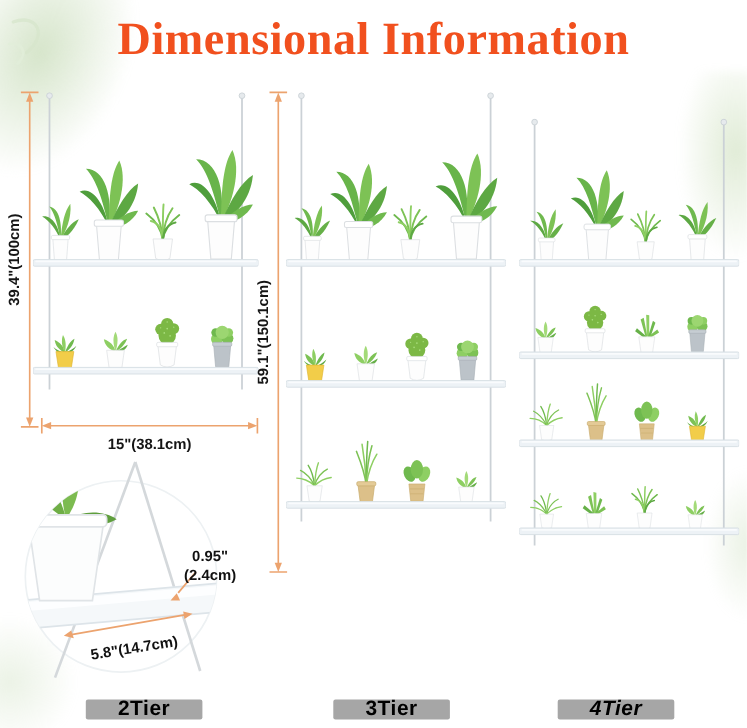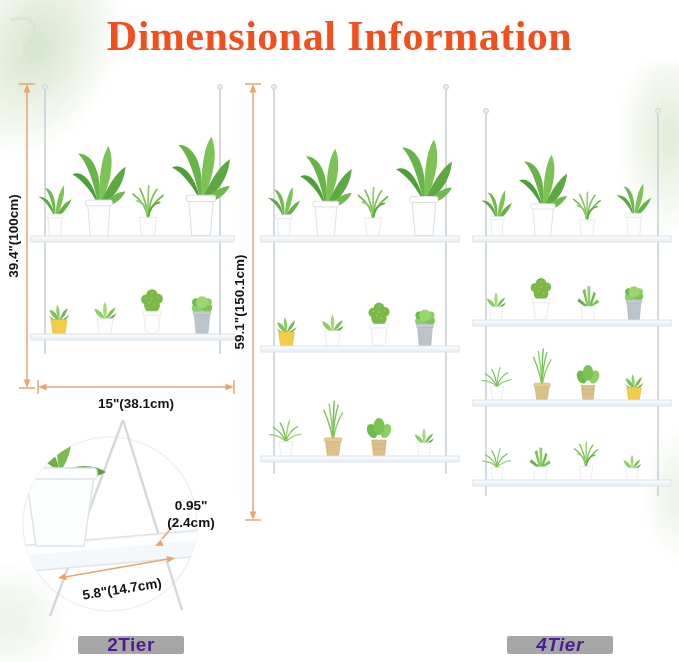--- a/index.html
+++ b/index.html
@@ -27,21 +27,21 @@
   .detail-svg { position:absolute; }
   .dwire { stroke:#d4d8db; stroke-width:2.4; fill:none; }
   .orange line { stroke:#ECA36E; stroke-width:1.6; fill:none; }
 
   .thick-label { position:absolute; text-align:center; font-size:13.5px; font-weight:600; color:#111;
     line-height:1.25; transform:translateX(-50%); white-space:nowrap; }
   .depth-label { position:absolute; font-size:13.5px; font-weight:600; color:#111; white-space:nowrap;
     transform:translate(-50%,-50%) rotate(-9deg); }
 
   .tier-label { position:absolute; width:106px; height:18px; display:flex; align-items:center; justify-content:center;
-    background:#A6A6A6; color:#4c1d95; font-size:19px; font-weight:700; letter-spacing:0.5px; border-radius:2px; }
+    background:#A6A6A6; color:#000000; font-size:19px; font-weight:700; letter-spacing:0.5px; border-radius:2px; }
 </style>
 </head>
 <body>
 
 <div id="stage">
 
   <div class="blob" style="left:-45px;top:-35px;width:160px;height:210px;transform:rotate(24deg);
               background:radial-gradient(ellipse at 45% 40%, rgba(173,203,150,0.5) 0%, rgba(173,203,150,0) 65%);"></div>
   <div class="blob" style="left:612px;top:65px;width:95px;height:180px;
               background:radial-gradient(ellipse at 60% 40%, rgba(187,212,165,0.45) 0%, rgba(187,212,165,0) 65%);"></div>
@@ -367,15 +367,16 @@
     </g>
   </svg>
 
   <div class="thick-label" style="left:191px;top:498px;">
     <div>0.95"</div>
     <div>(2.4cm)</div>
   </div>
   <div class="depth-label" style="left:122px;top:589px;">5.8"(14.7cm)</div>
 
   <div class="tier-label" style="left:78px;top:636px;">2Tier</div>
+  <div class="tier-label" style="left:303px;top:636px;">3Tier</div>
   <div class="tier-label" style="left:507px;top:636px;font-style:italic;">4Tier</div>
 
 </div>
 
 </body></html>

